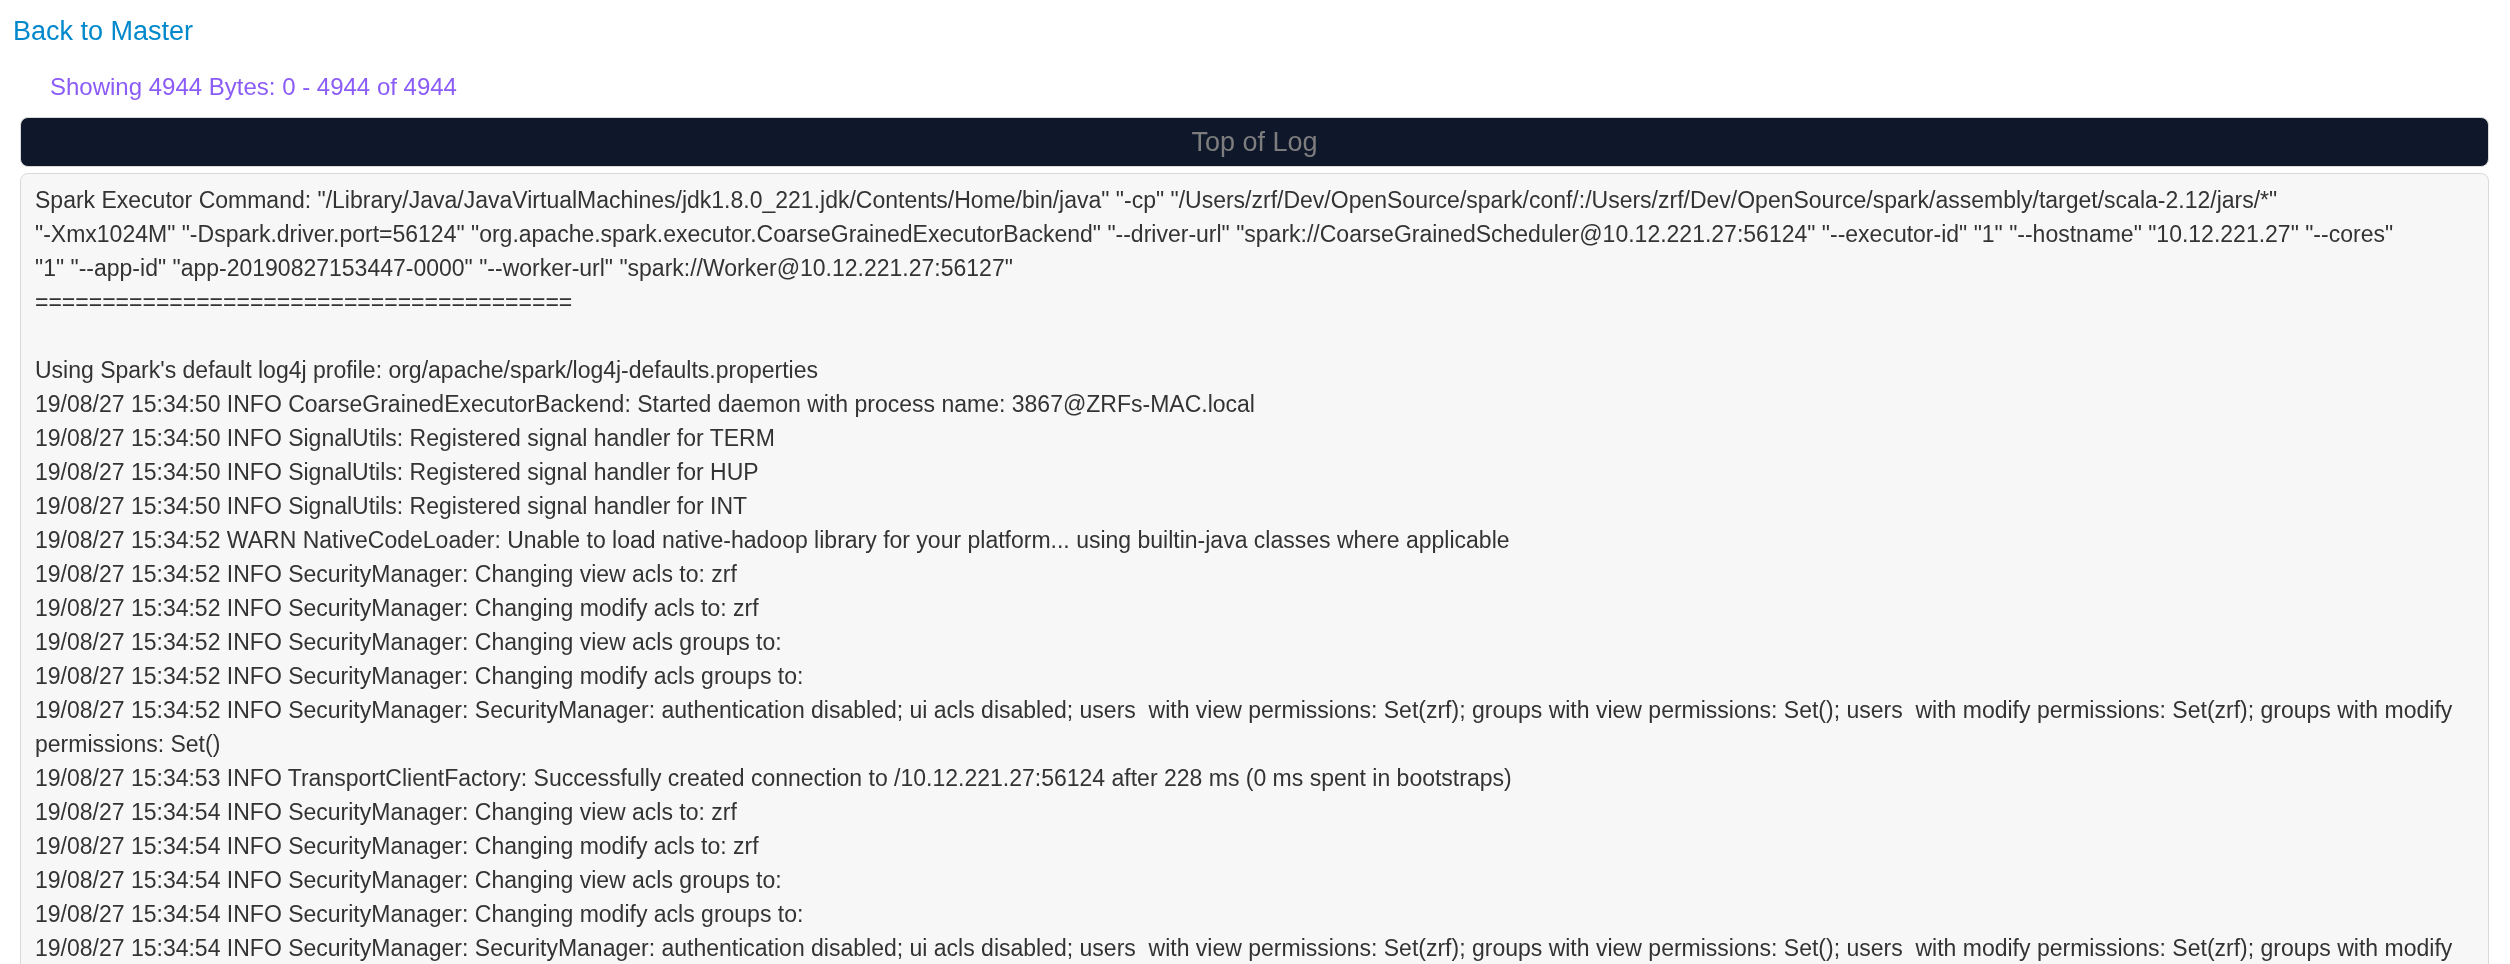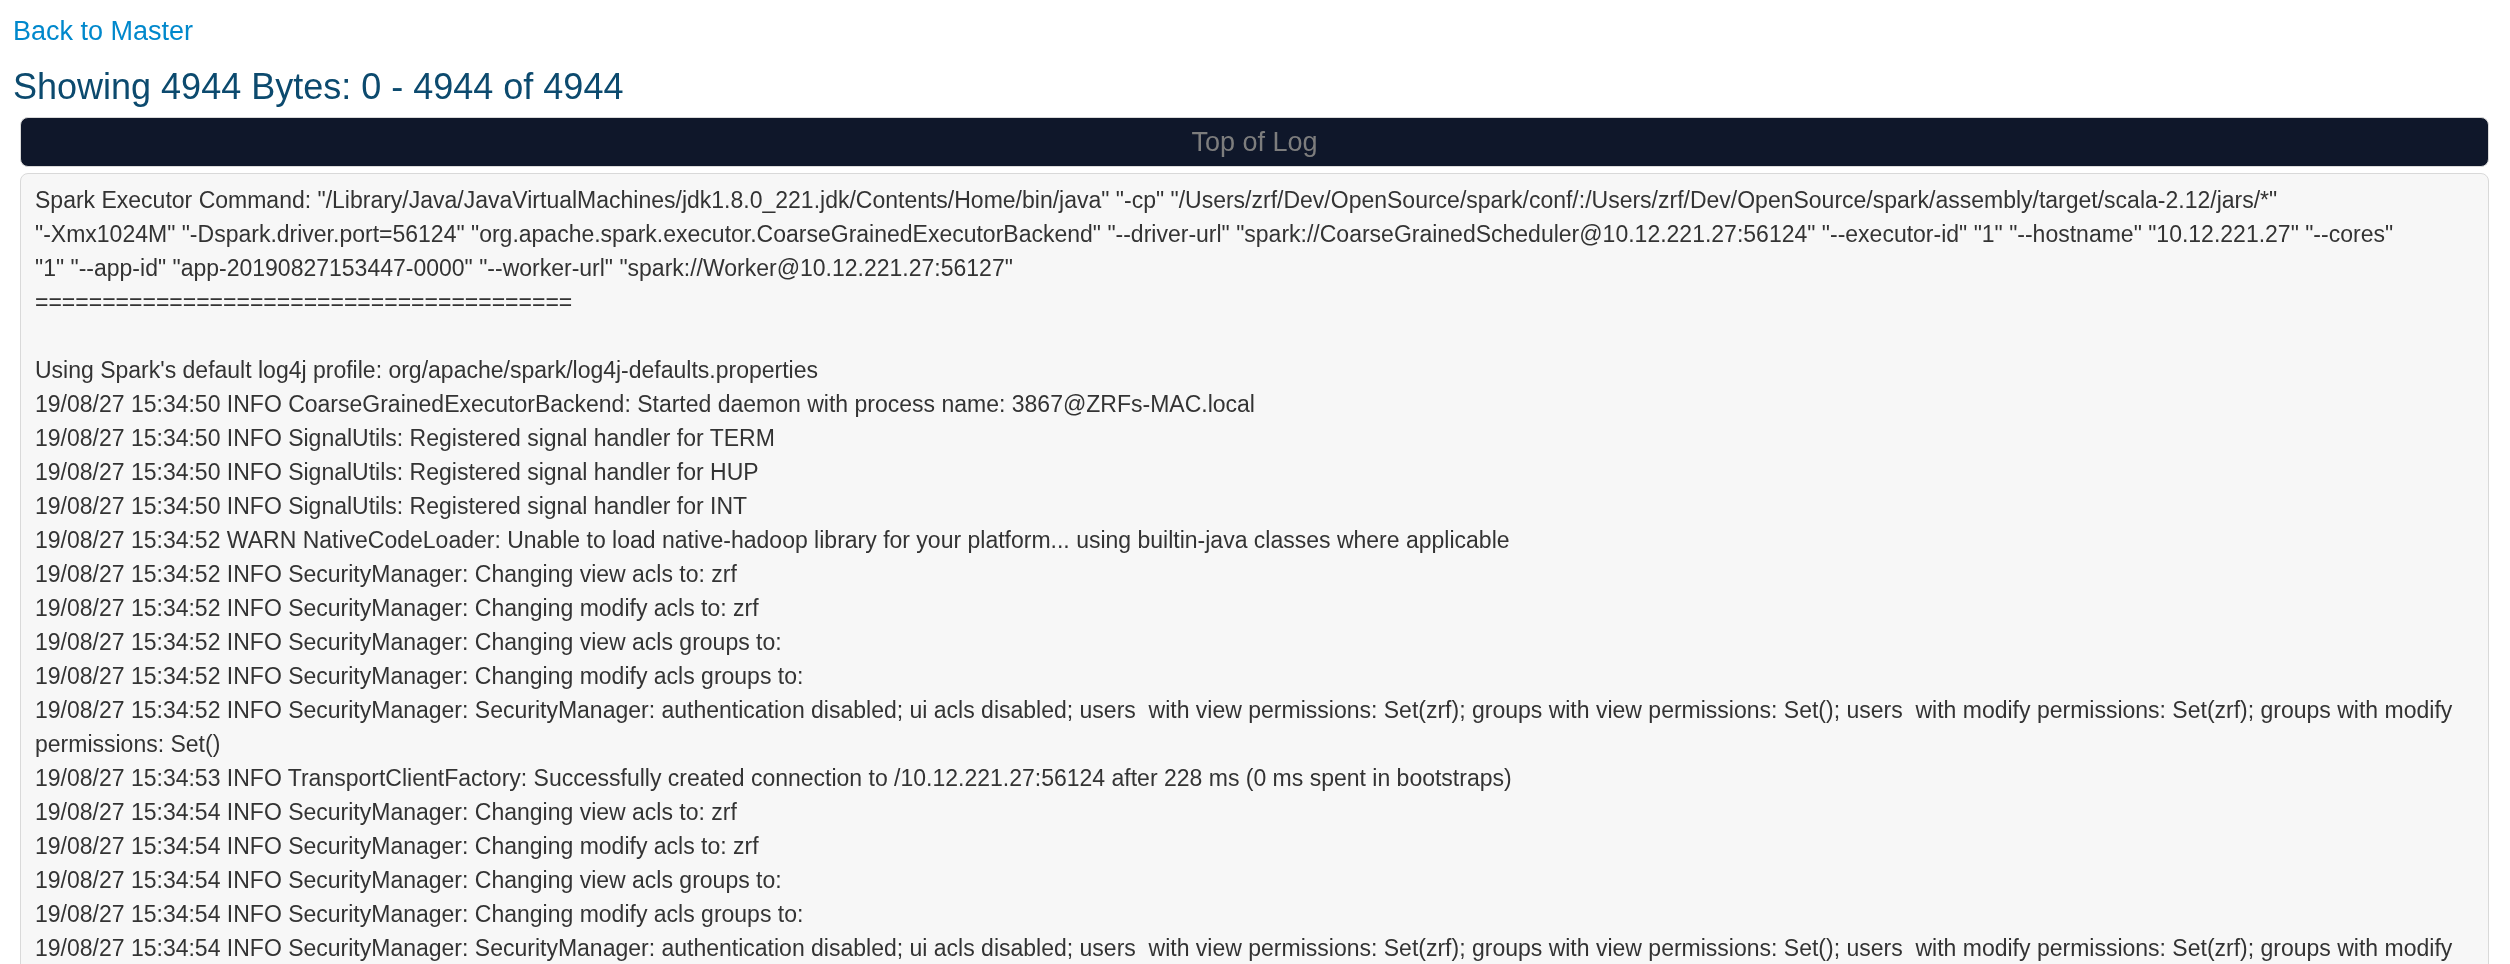--- a/index.html
+++ b/index.html
@@ -18,23 +18,24 @@
   .back-link {
     display: inline-block;
     color: #0088cc;
     font-size: 27px;
     line-height: 30px;
     text-decoration: none;
     cursor: pointer;
   }
   .byte-range {
     margin-top: 26px;
-    color: #0c4a6e;
-    font-size: 36px;
+    color: #8b5cf6;
+    font-size: 24px;
     line-height: 30px;
+    margin-left: 37px;
   }
   .log-header-bar {
     margin: 15px 0 0 7px;
     width: 2469px;
     height: 50px;
     background: #0f172a;
     border: 1px solid #d9d9d9;
     border-radius: 8px;
     display: flex;
     align-items: center;

